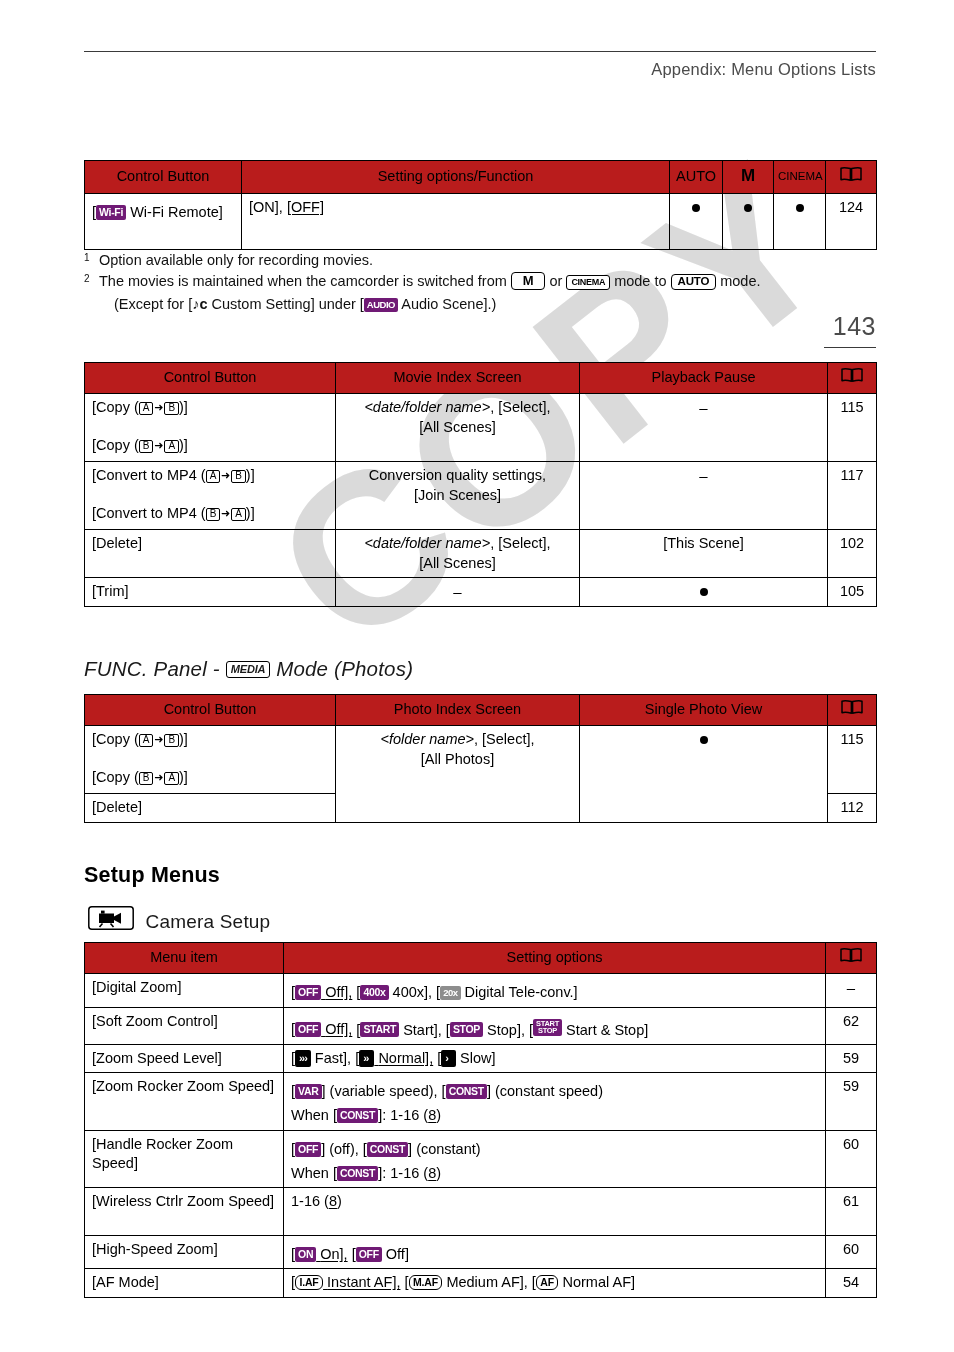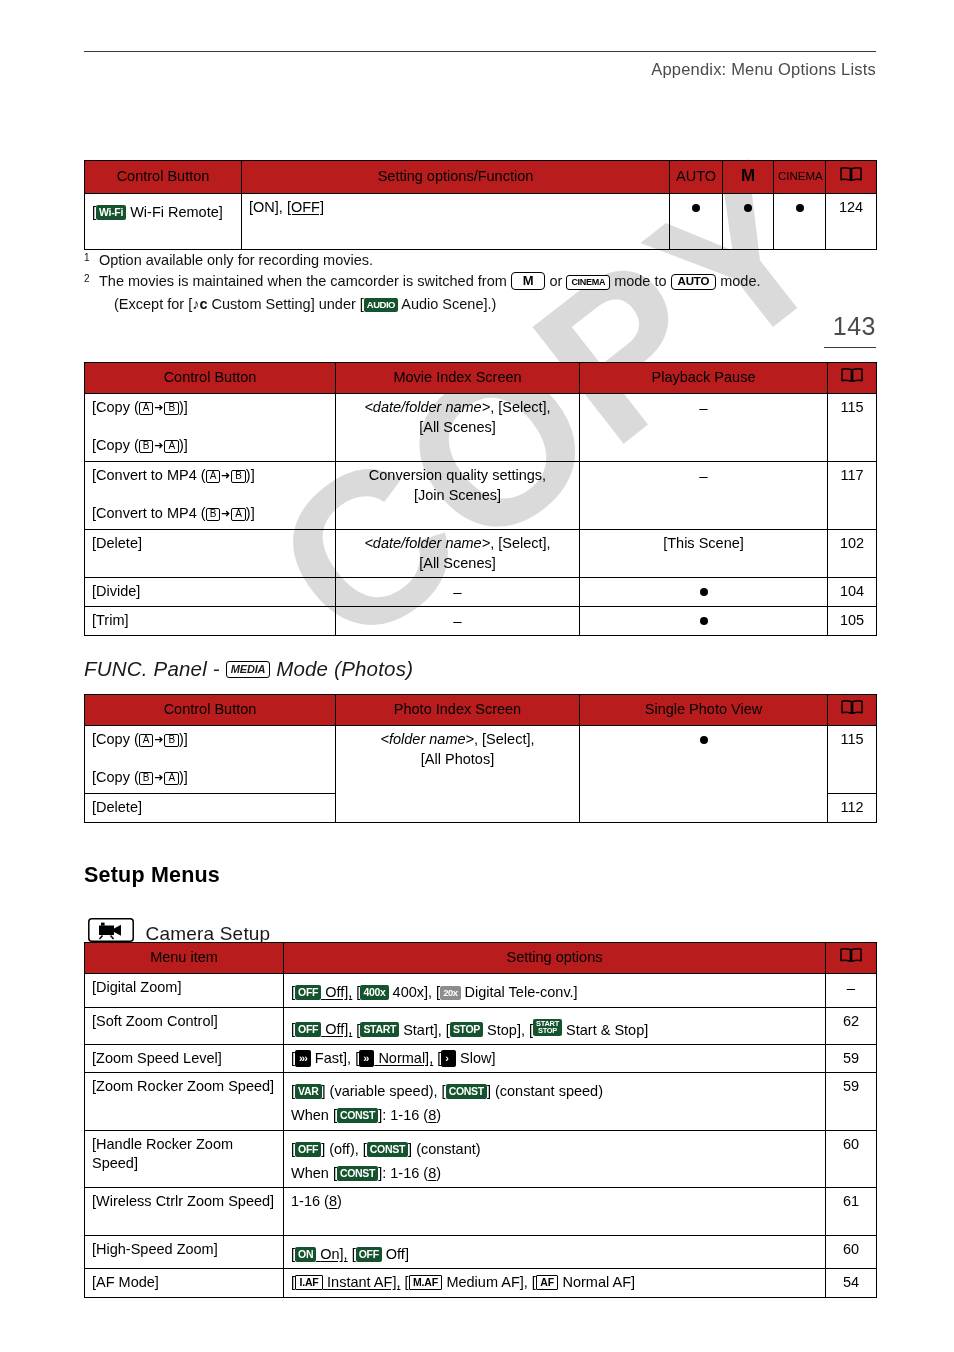--- a/index.html
+++ b/index.html
@@ -104,21 +104,21 @@
     display: inline-block;
     vertical-align: baseline;
     font-family: "Liberation Sans", sans-serif;
     font-weight: bold;
     line-height: 1;
     text-align: center;
     white-space: nowrap;
   }
   
   .badge.blk {
-    background: #14532d;
+    background: #701a75;
     color: #fff;
     border-radius: 2px;
     padding: 2px 3px 2.5px 3px;
     font-size: 10.5px;
     letter-spacing: -0.3px;
     position: relative;
     top: -1px;
     margin-top: 8px;
   }
   .badge.blk.tight { font-size: 9.5px; letter-spacing: -0.5px; }
@@ -131,21 +131,21 @@
     font-size: 9.5px;
     letter-spacing: -0.5px;
     position: relative;
     top: -1px;
   }
   
   .badge.out {
     background: #fff;
     color: #000;
     border: 1.2px solid #000;
-    border-radius: 1px;
+    border-radius: 6px;
     padding: 1px 3.5px 1.5px 3.5px;
     font-size: 10.5px;
     letter-spacing: -0.2px;
     position: relative;
     top: -1px;
   }
   .badge.out.ab {
     border-radius: 2px;
     padding: 0px 3px 1px 3px;
     font-size: 10px;
@@ -227,21 +227,20 @@
     color: #000;
     letter-spacing: 0.2px;
     white-space: nowrap;
   }
   .sec-h3 {
     position: absolute;
     font-size: 19px;
     color: #1a1a1a;
     letter-spacing: 0.2px;
     white-space: nowrap;
-    margin-top: 12px;
   }
 
   
   .footnotes {
     position: absolute;
     left: 84px;
     top: 250px;
     width: 800px;
     font-size: 14.5px;
     line-height: 1.42;
@@ -423,26 +422,20 @@
       <tr style="height:42px;">
         <td class="c-left">[Delete]</td>
         <td class="c-center">
           <span class="ital">&lt;date/folder name&gt;</span><span>, [Select],</span>
           <div>[All Scenes]</div>
         </td>
         <td class="c-center">[This Scene]</td>
         <td class="c-center">102</td>
       </tr>
 
-      <tr style="height:28px;">
-        <td class="c-left">[Divide]</td>
-        <td class="c-center dash">–</td>
-        <td class="c-center"><span class="dot"></span></td>
-        <td class="c-center">104</td>
-      </tr>
 
       <tr style="height:28px;">
         <td class="c-left">[Trim]</td>
         <td class="c-center dash">–</td>
         <td class="c-center"><span class="dot"></span></td>
         <td class="c-center">105</td>
       </tr>
     </tbody>
   </table>
 

